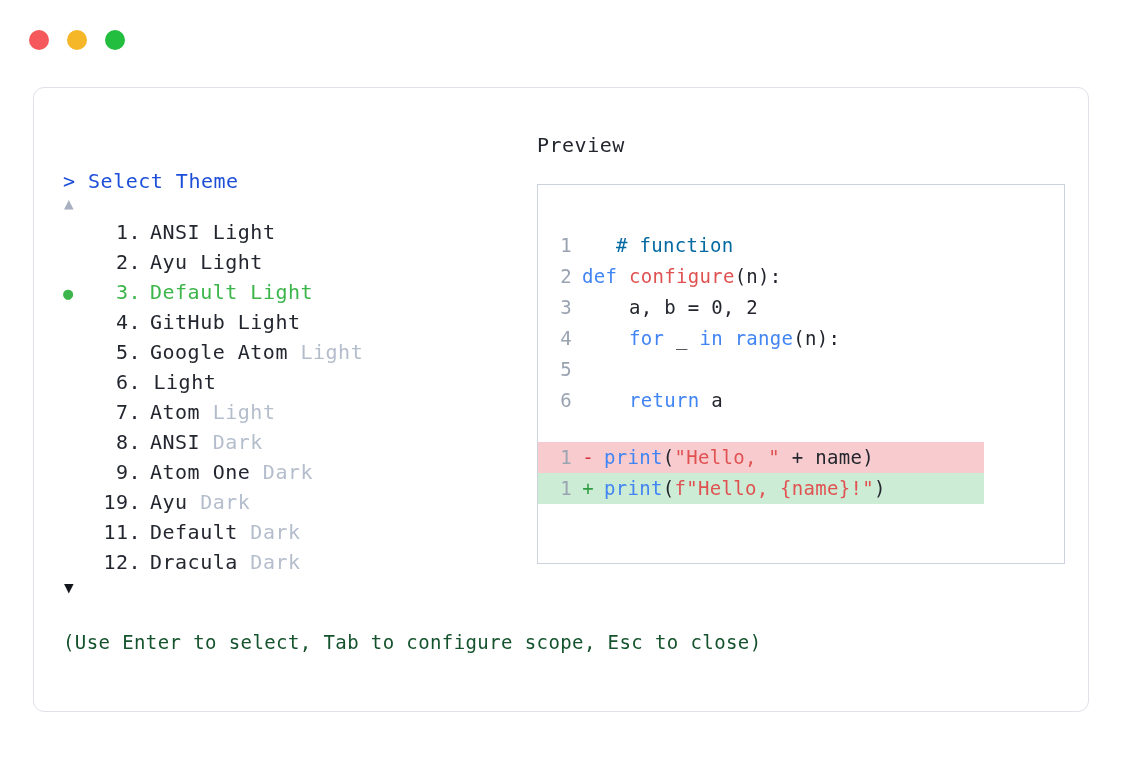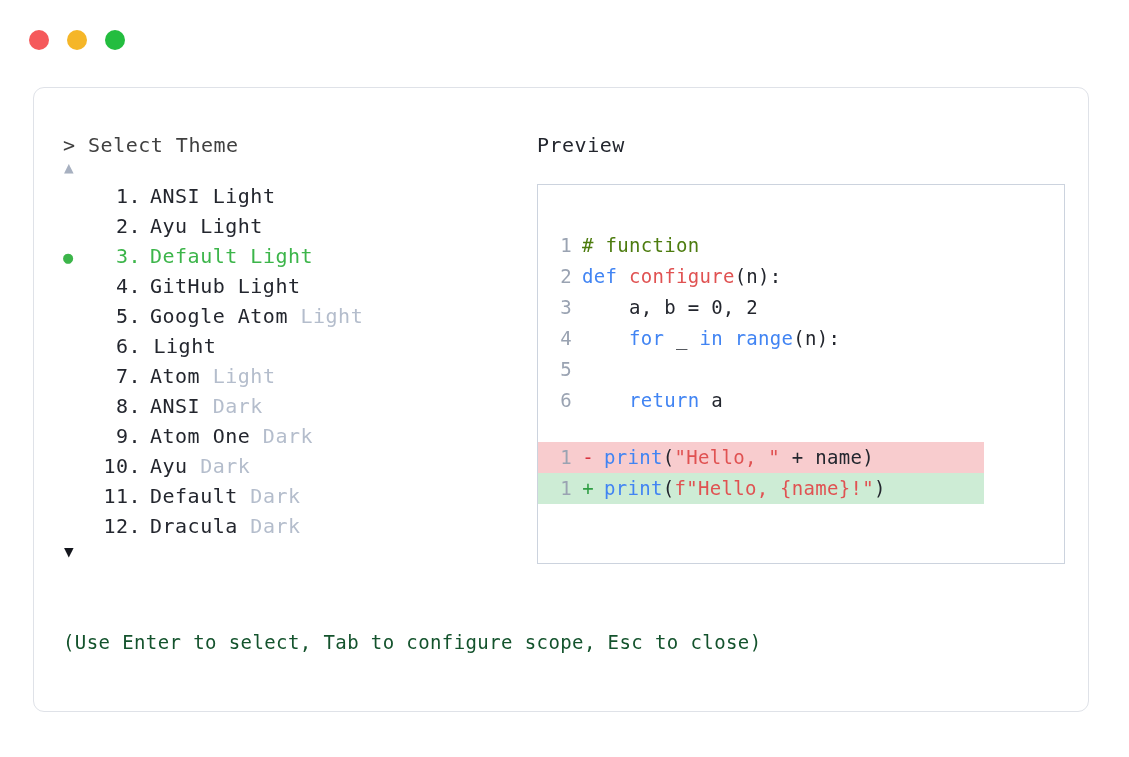--- a/index.html
+++ b/index.html
@@ -48,23 +48,24 @@
   
   .selector {
     position: absolute;
     left: 29px;
     top: 45px;
     width: 470px;
   }
   .prompt-line {
     font-size: 20px;
     line-height: 24px;
-    color: #404040;
+    color: #1d4ed8;
     letter-spacing: 0.5px;
     white-space: pre;
+    margin-top: 36px;
   }
   .scroll-arrow {
     font-size: 16px;
     line-height: 22px;
     height: 22px;
     letter-spacing: 0;
     white-space: pre;
     padding-left: 1px;
   }
   .scroll-arrow.up   { color: #a7b0c0; }
@@ -179,21 +180,21 @@
   .diff-mark {
     width: 12px;
     flex: 0 0 12px;
     margin-right: 10px;
     text-align: center;
   }
   .diff-del .diff-mark { color: #d9333f; }
   .diff-add .diff-mark { color: #2f9e44; }
 
   
-  .tok-comment { color: #4d7c0f; }
+  .tok-comment { color: #0369a1; margin-left: 34px; }
   .tok-kw      { color: #4184f3; }
   .tok-fn      { color: #e05252; }
   .tok-builtin { color: #4184f3; }
   .tok-str     { color: #e05252; }
   .tok-plain   { color: #23262e; }
 </style>
 </head>
 <body>
 
 <div class="window-dots">
@@ -210,21 +211,21 @@
     <div class="theme-list" id="theme-list">
         <div class="theme-row"><span class="row-bullet"></span><span class="row-num">1.</span><span class="row-label">ANSI</span><span class="row-label" style="padding-left: 0px;"> Light</span></div>
         <div class="theme-row"><span class="row-bullet"></span><span class="row-num">2.</span><span class="row-label">Ayu</span><span class="row-label" style="padding-left: 0px;"> Light</span></div>
         <div class="theme-row selected"><span class="row-bullet">●</span><span class="row-num">3.</span><span class="row-label">Default</span><span class="row-label" style="padding-left: 0px;"> Light</span></div>
         <div class="theme-row"><span class="row-bullet"></span><span class="row-num">4.</span><span class="row-label">GitHub</span><span class="row-label" style="padding-left: 0px;"> Light</span></div>
         <div class="theme-row"><span class="row-bullet"></span><span class="row-num">5.</span><span class="row-label">Google Atom</span><span class="row-variant" style="padding-left: 0px;"> Light</span></div>
         <div class="theme-row"><span class="row-bullet"></span><span class="row-num">6.</span><span class="row-label" style="padding-left: 0px;"> Light</span></div>
         <div class="theme-row"><span class="row-bullet"></span><span class="row-num">7.</span><span class="row-label">Atom</span><span class="row-variant" style="padding-left: 0px;"> Light</span></div>
         <div class="theme-row"><span class="row-bullet"></span><span class="row-num">8.</span><span class="row-label">ANSI</span><span class="row-variant" style="padding-left: 0px;"> Dark</span></div>
         <div class="theme-row"><span class="row-bullet"></span><span class="row-num">9.</span><span class="row-label">Atom One</span><span class="row-variant" style="padding-left: 0px;"> Dark</span></div>
-        <div class="theme-row"><span class="row-bullet"></span><span class="row-num">10.</span><span class="row-label">Ayu</span><span class="row-variant" style="padding-left: 0px;"> Dark</span></div>
+        <div class="theme-row"><span class="row-bullet"></span><span class="row-num">19.</span><span class="row-label">Ayu</span><span class="row-variant" style="padding-left: 0px;"> Dark</span></div>
         <div class="theme-row"><span class="row-bullet"></span><span class="row-num">11.</span><span class="row-label">Default</span><span class="row-variant" style="padding-left: 0px;"> Dark</span></div>
         <div class="theme-row"><span class="row-bullet"></span><span class="row-num">12.</span><span class="row-label">Dracula</span><span class="row-variant" style="padding-left: 0px;"> Dark</span></div>
       </div>
     <div class="scroll-arrow down">▼</div>
   </div>
 
   <div class="hint">(Use Enter to select, Tab to configure scope, Esc to close)</div>
 
   <div class="preview-wrap">
     <div class="preview-title">Preview</div>

